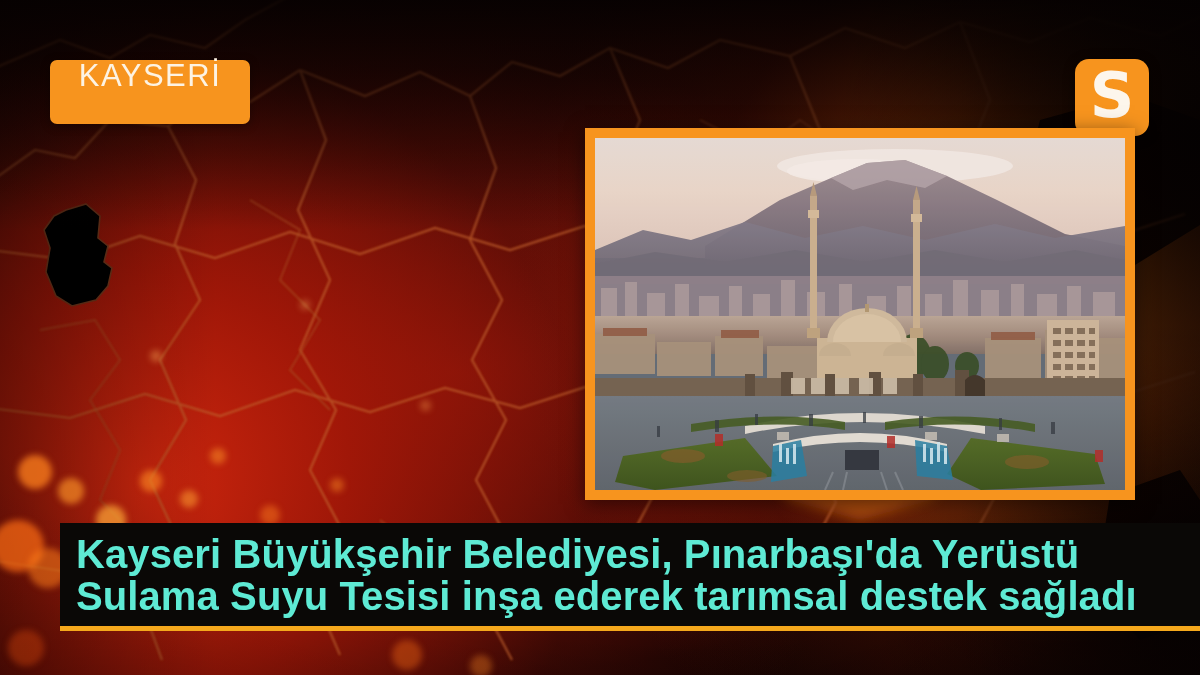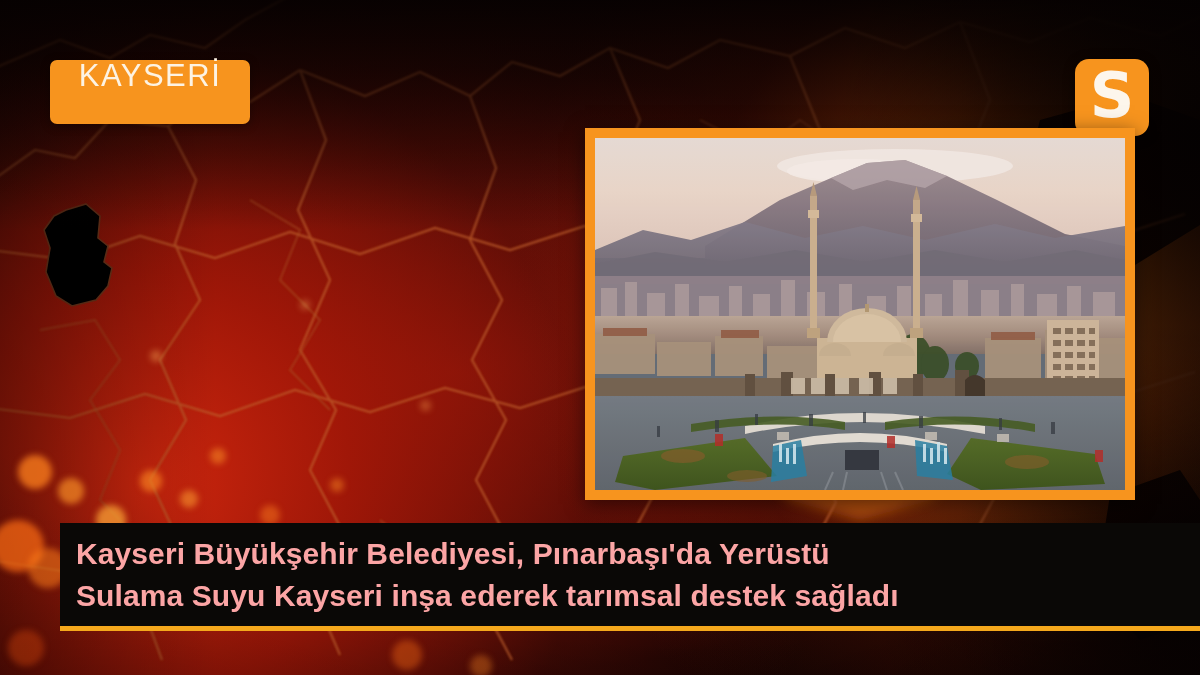--- a/index.html
+++ b/index.html
@@ -135,22 +135,22 @@
     width: 1140px;
     height: 103px;
     background: #0a0806;
     display: flex;
     flex-direction: column;
     justify-content: center;
     padding-left: 16px;
     box-sizing: border-box;
   }
   #caption-bar .headline-line {
-    color: #fca5a5;
-    font-size: 30px;
+    color: #5eead4;
+    font-size: 40px;
     font-weight: bold;
     line-height: 42px;
     letter-spacing: 0.1px;
     white-space: nowrap;
     font-family: "Liberation Sans", sans-serif;
   }
   #accent-rule {
     position: absolute;
     left: 60px;
     top: 626px;
@@ -459,18 +459,18 @@
           <rect x="402" y="296" width="12" height="8"></rect>
         </g>
 
         <rect x="0" y="0" width="530" height="352" fill="#e08a3c" opacity="0.06"></rect>
       </svg>
     </div>
   </div>
 
   <div id="caption-bar">
     <div class="headline-line">Kayseri Büyükşehir Belediyesi, Pınarbaşı'da Yerüstü</div>
-    <div class="headline-line">Sulama Suyu Kayseri inşa ederek tarımsal destek sağladı</div>
+    <div class="headline-line">Sulama Suyu Tesisi inşa ederek tarımsal destek sağladı</div>
   </div>
 
   <div id="accent-rule"></div>
 
 </div>
 
 </body></html>

